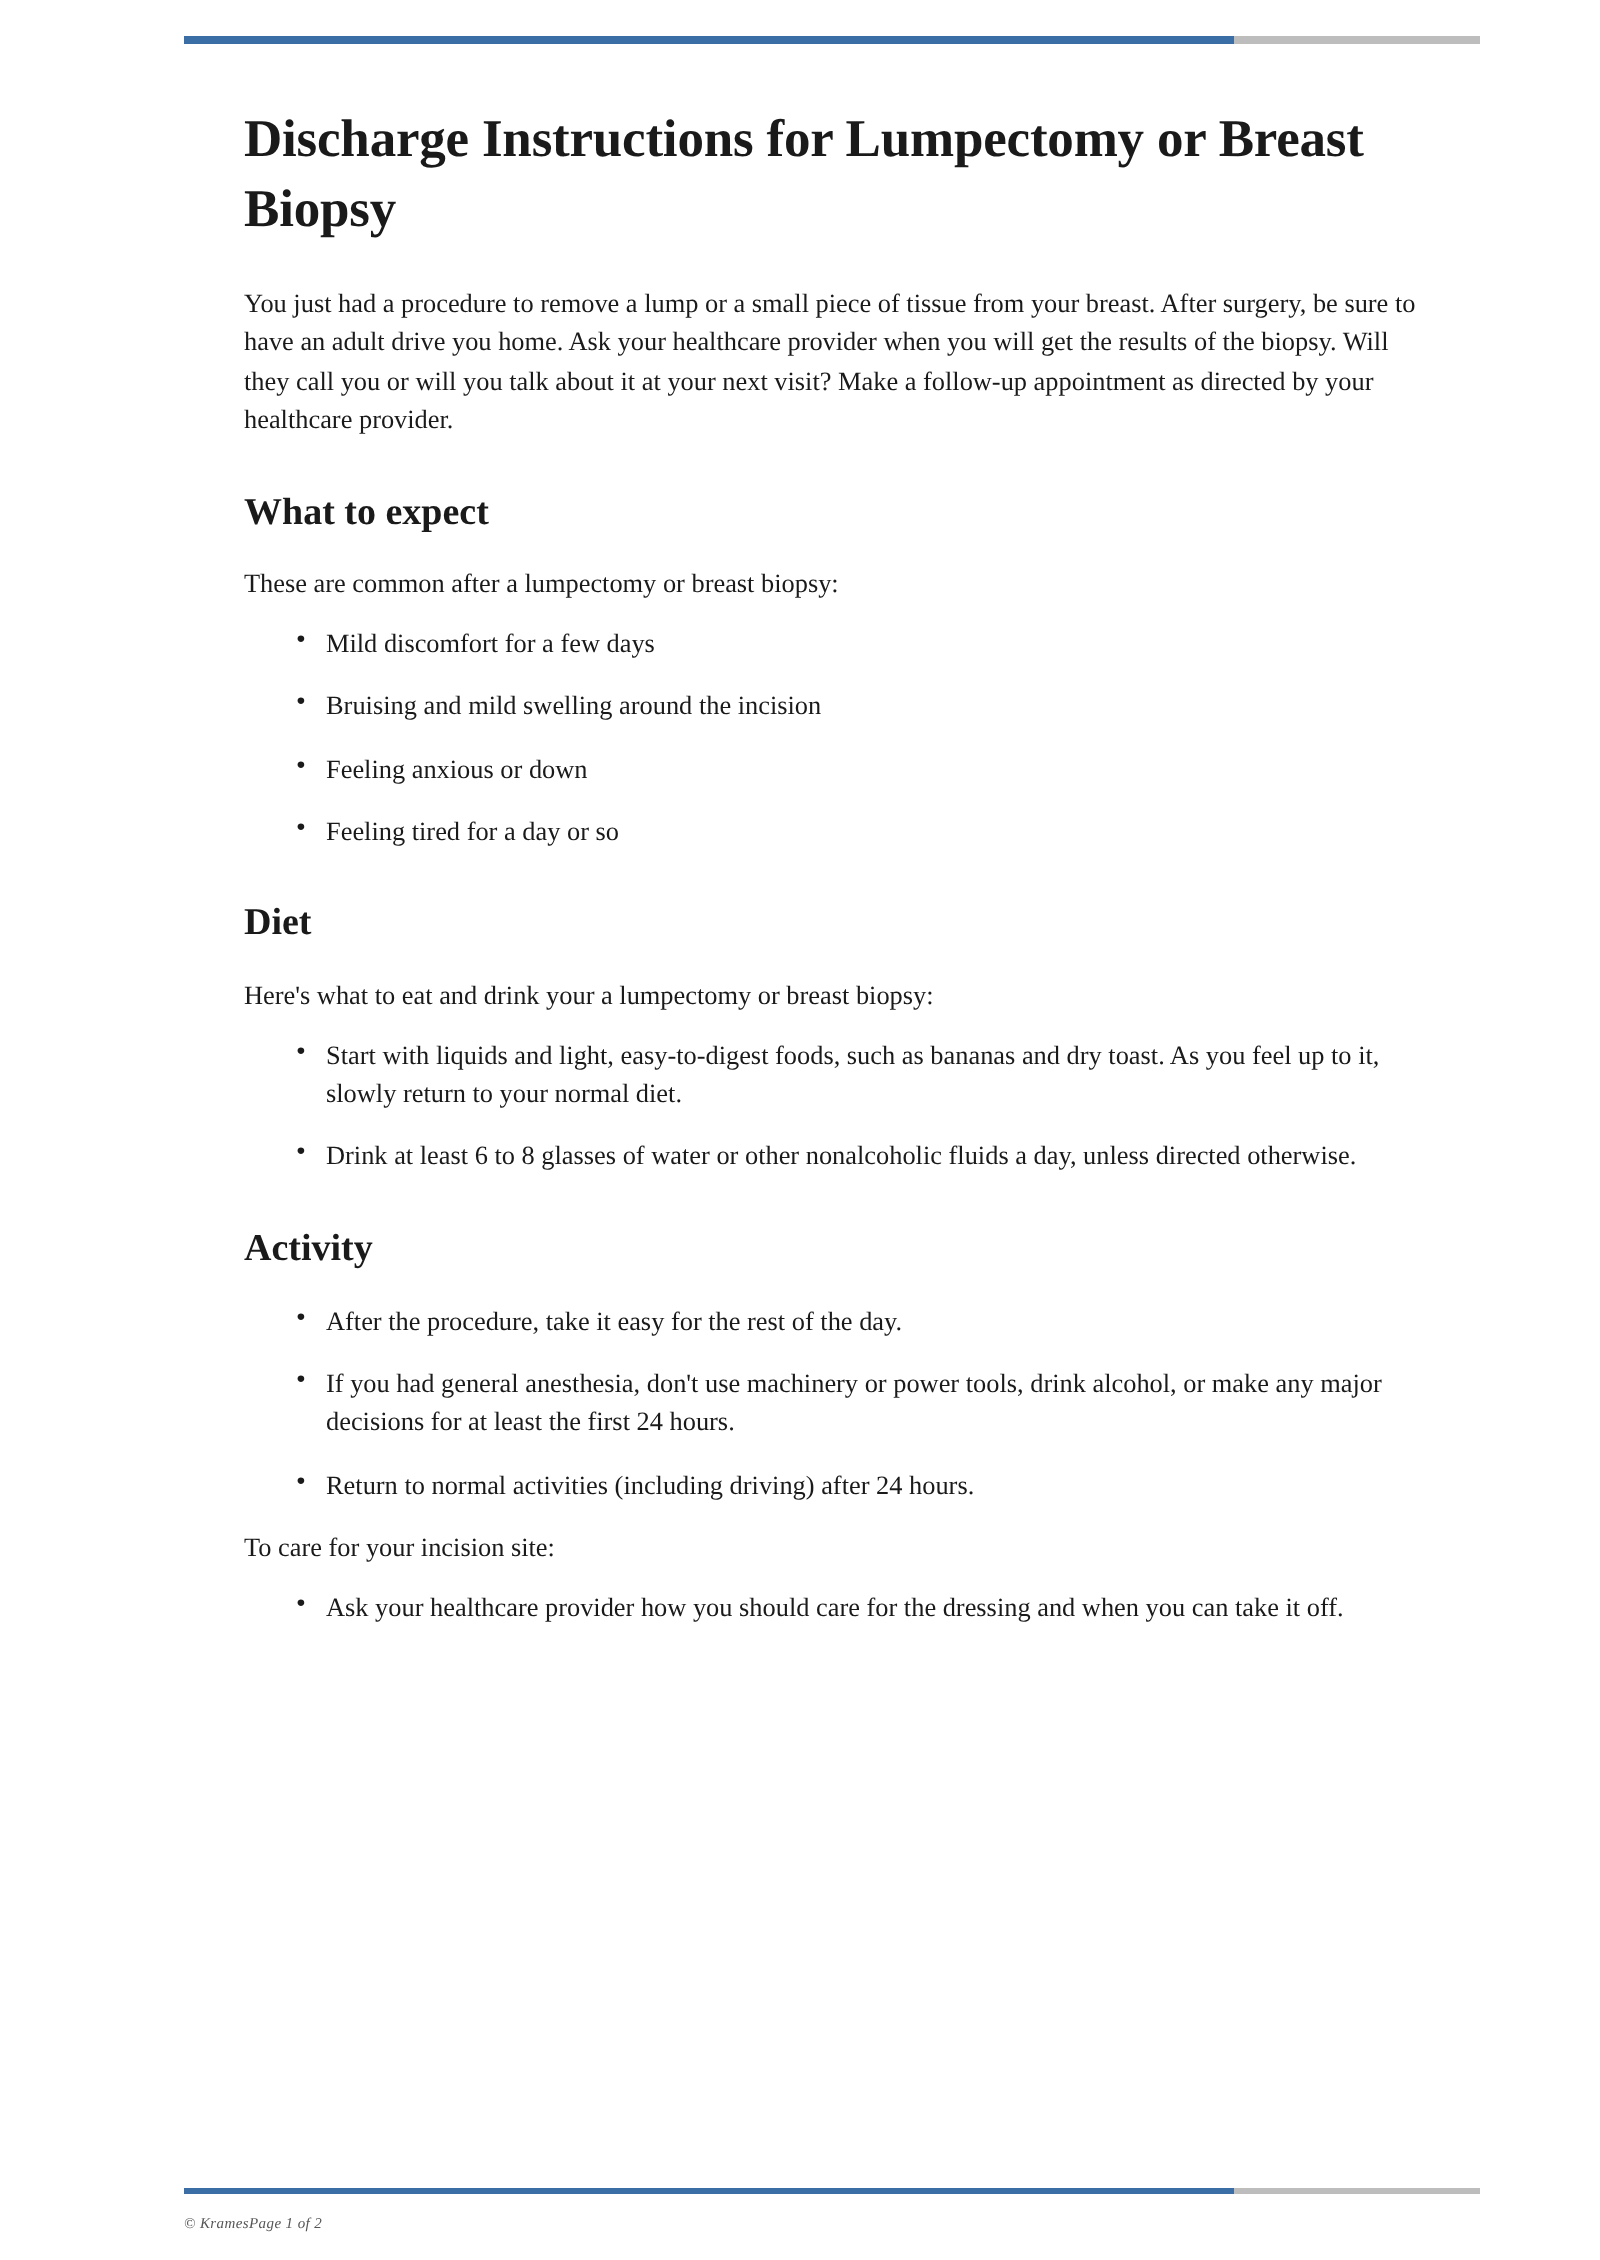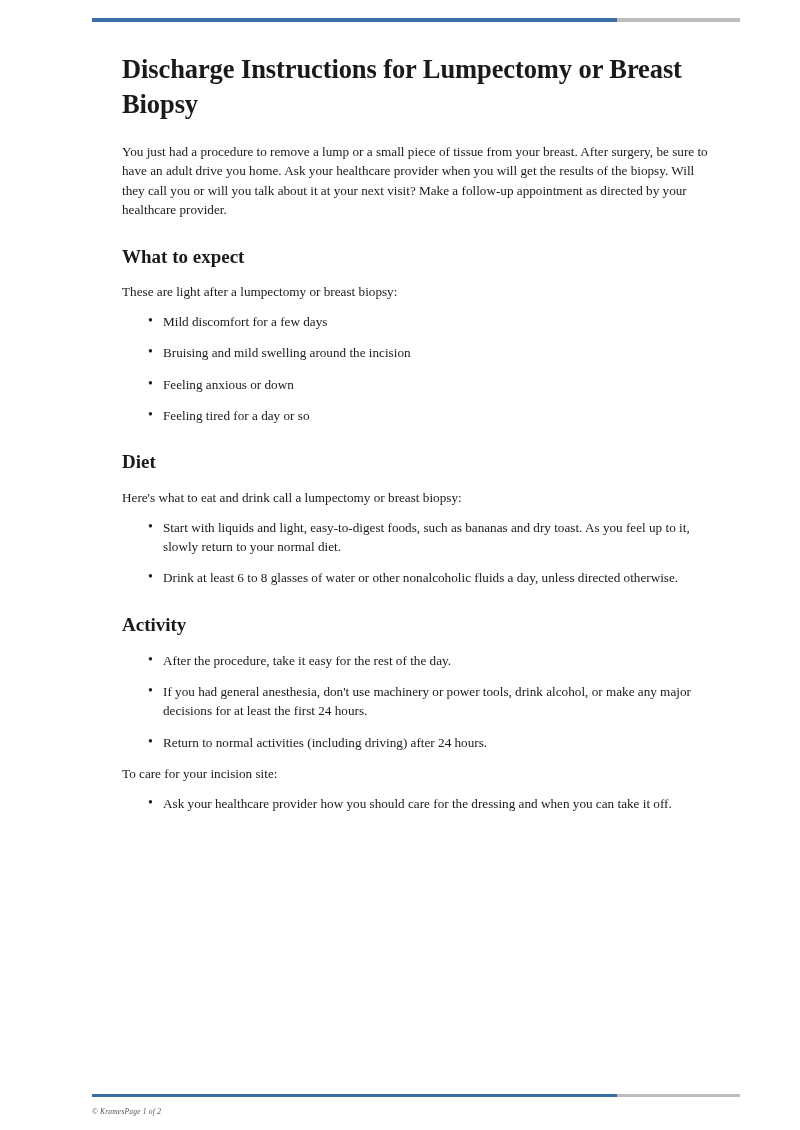--- a/index.html
+++ b/index.html
@@ -138,30 +138,30 @@
     <div class="seg-grey"></div>
   </div>
 
   <div class="content">
 
     <h1 class="doc-title">Discharge Instructions for Lumpectomy or Breast Biopsy</h1>
 
     <p class="body-text">You just had a procedure to remove a lump or a small piece of tissue from your breast. After surgery, be sure to have an adult drive you home. Ask your healthcare provider when you will get the results of the biopsy. Will they call you or will you talk about it at your next visit? Make a follow-up appointment as directed by your healthcare provider.</p>
 
     <h2 class="section-head">What to expect</h2>
-    <p class="body-text">These are light after a lumpectomy or breast biopsy:</p>
+    <p class="body-text">These are common after a lumpectomy or breast biopsy:</p>
     <ul class="bullets">
       <li>Mild discomfort for a few days</li>
       <li>Bruising and mild swelling around the incision</li>
       <li>Feeling anxious or down</li>
       <li>Feeling tired for a day or so</li>
     </ul>
 
     <h2 class="section-head">Diet</h2>
-    <p class="body-text">Here's what to eat and drink call a lumpectomy or breast biopsy:</p>
+    <p class="body-text">Here's what to eat and drink your a lumpectomy or breast biopsy:</p>
     <ul class="bullets">
       <li>Start with liquids and light, easy-to-digest foods, such as bananas and dry toast. As you feel up to it, slowly return to your normal diet.</li>
       <li>Drink at least  6 to 8 glasses of water or other nonalcoholic fluids a day, unless directed otherwise.</li>
     </ul>
 
     <h2 class="section-head">Activity</h2>
     <ul class="bullets">
       <li>After the procedure, take it easy for the rest of the day.</li>
       <li>If you had general anesthesia, don't use machinery or power tools, drink alcohol, or make any major decisions for at least the first 24 hours.</li>
       <li>Return to normal activities (including driving) after 24 hours.</li>

